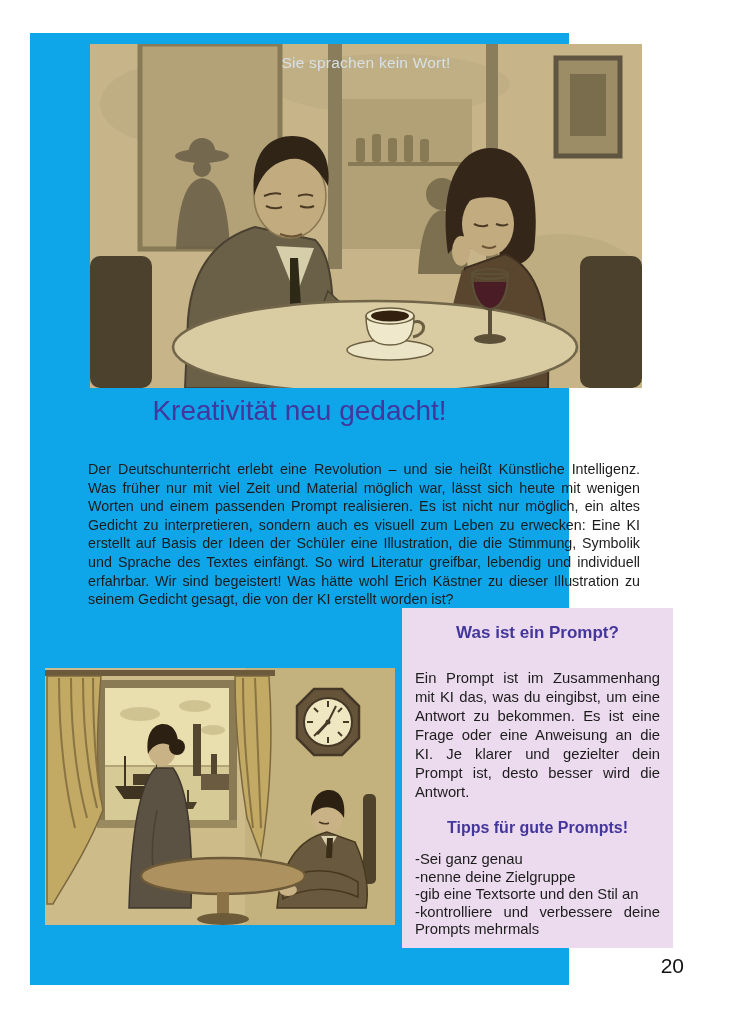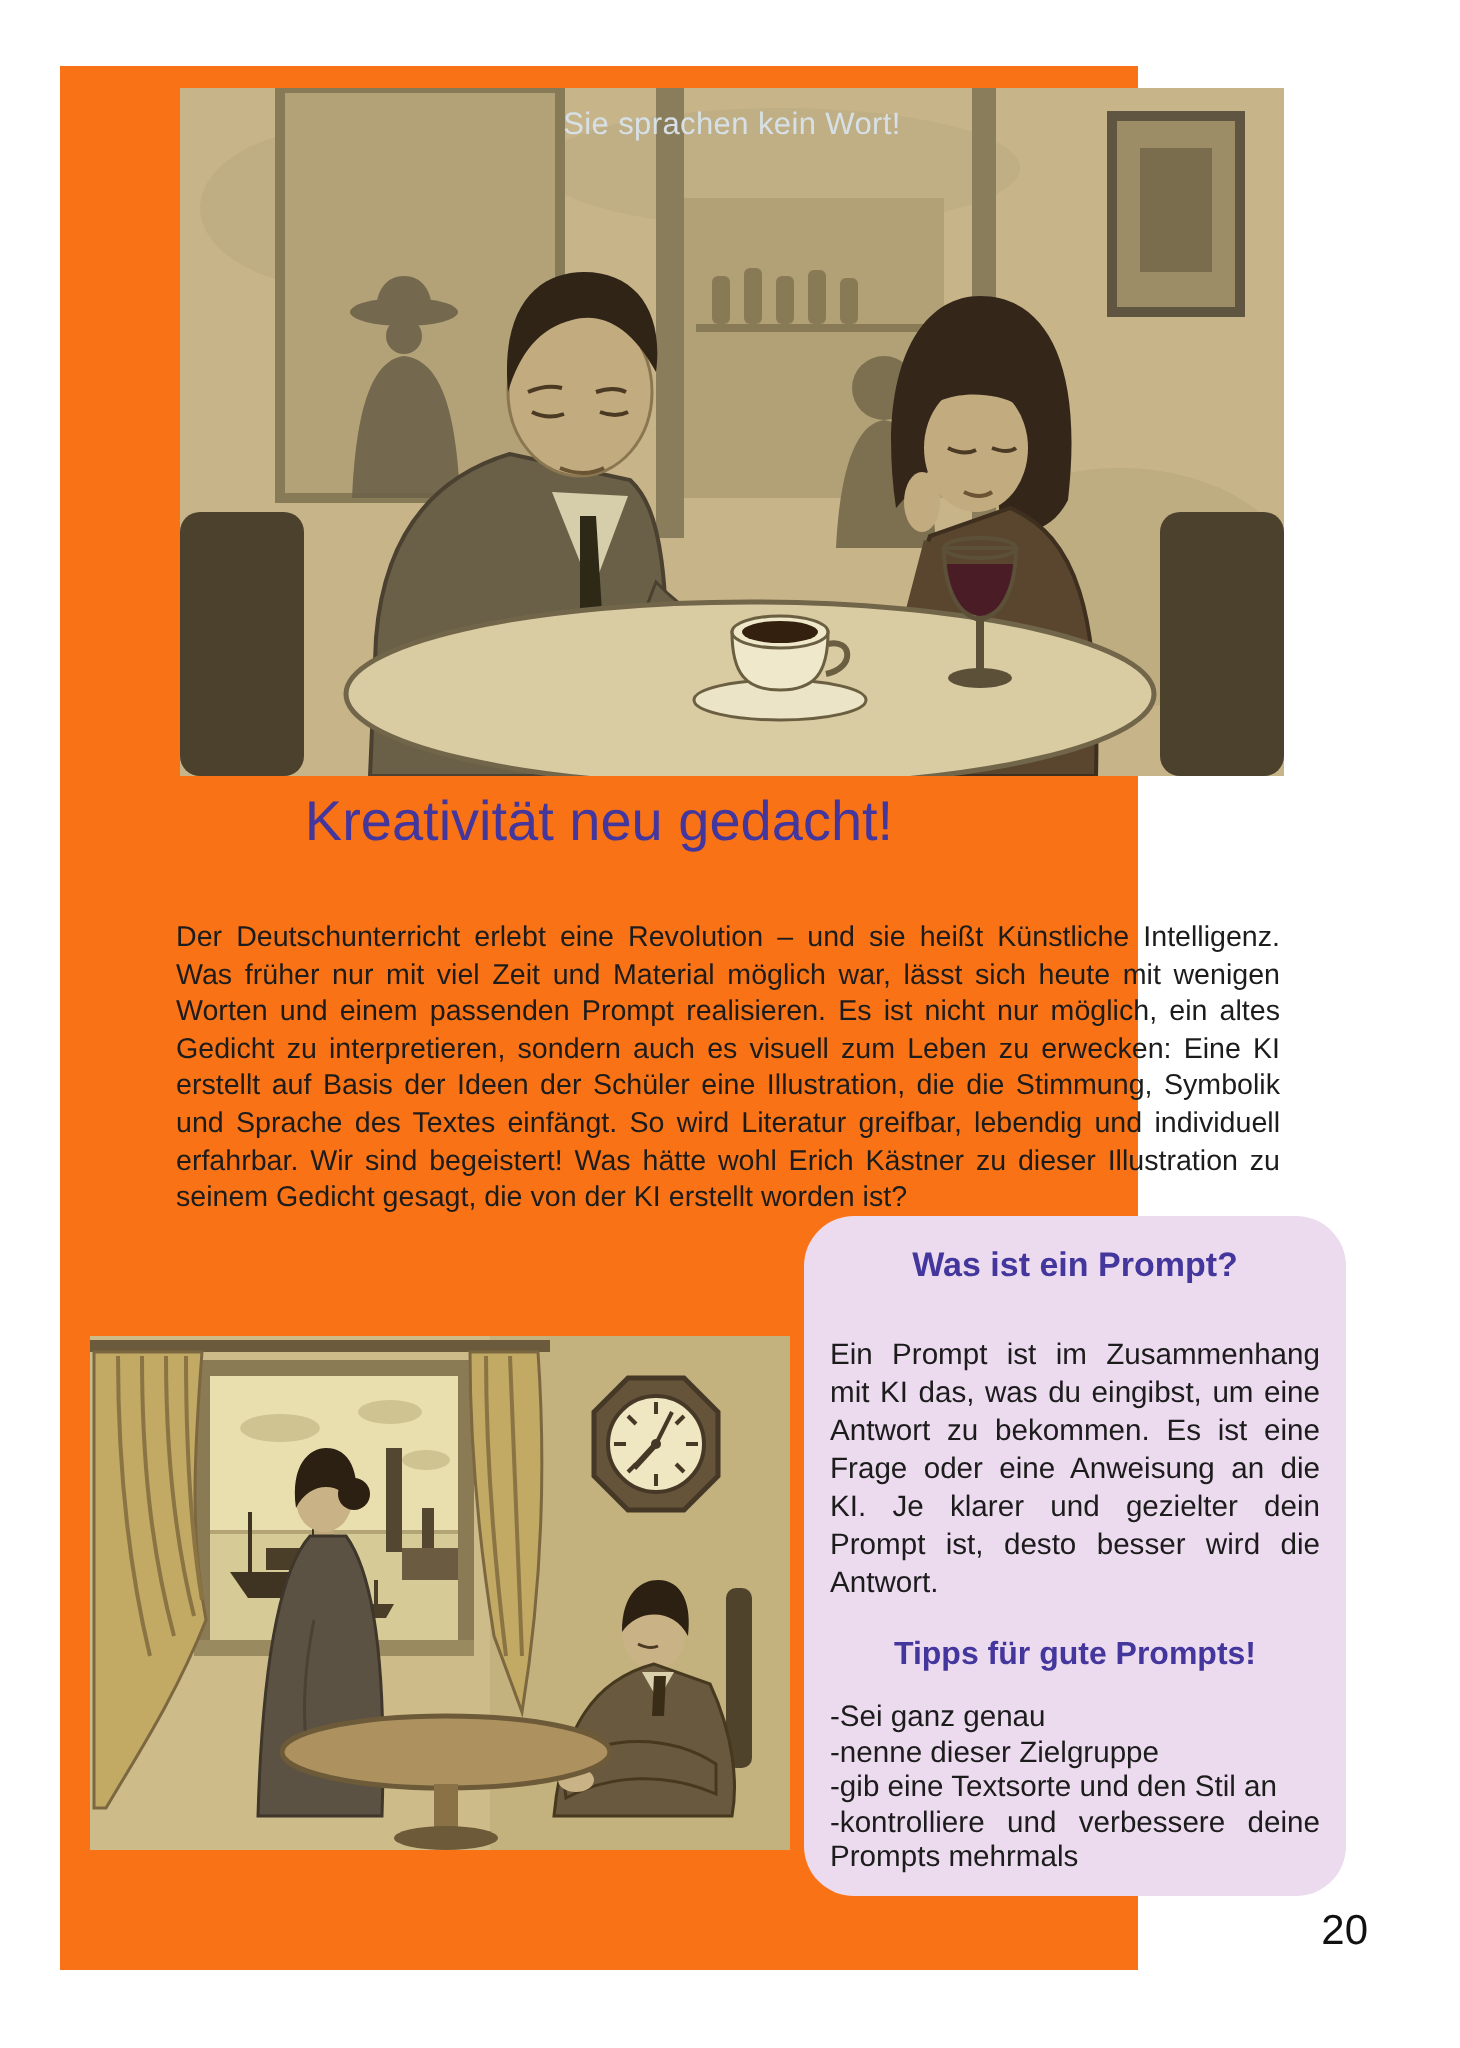--- a/index.html
+++ b/index.html
@@ -3,21 +3,21 @@
 <meta charset="utf-8">
 <style>
   html,body{margin:0;padding:0;}
   body{
     width:730px;height:1024px;position:relative;background:#ffffff;
     font-family:"Liberation Sans","DejaVu Sans",sans-serif;
     -webkit-font-smoothing:antialiased;
   }
   .sheet{
     position:absolute;left:30px;top:33px;width:539px;height:952px;
-    background:#f97316;
+    background:#0ea5e9;
   }
   
   .photo-top{
     position:absolute;left:60px;top:11px;width:552px;height:344px;
     overflow:hidden;background:#c7b589;
   }
   .photo-top svg,.photo-bottom svg{display:block;width:100%;height:100%;}
   .photo-caption{
     position:absolute;left:0;top:10px;width:100%;text-align:center;
     font-size:15.5px;letter-spacing:.2px;color:#d6e0e6;
@@ -28,21 +28,21 @@
     font-size:28px;color:#43369c;
   }
   
   .intro{
     position:absolute;left:58px;top:427px;width:552px;
     font-size:14.3px;line-height:18.6px;color:#1c1c1c;text-align:justify;
   }
   
   .pink-box{
     position:absolute;left:372px;top:575px;width:271px;height:340px;
-    background:#ecdaee;box-sizing:border-box;padding:13px 13px 0 13px;border-radius:25px;
+    background:#ecdaee;box-sizing:border-box;padding:13px 13px 0 13px;
   }
   .box-title{
     text-align:center;font-size:17px;font-weight:bold;color:#43369c;
     margin:2px 0 0 0;
   }
   .box-body{
     margin-top:26px;font-size:14.8px;line-height:19px;color:#1c1c1c;
     text-align:justify;
   }
   .tips-title{
@@ -161,21 +161,21 @@
   <div class="headline">Kreativität neu gedacht!</div>
 
   <div class="intro">Der Deutschunterricht erlebt eine Revolution – und sie heißt Künstliche Intelligenz. Was früher nur mit viel Zeit und Material möglich war, lässt sich heute mit wenigen Worten und einem passenden Prompt realisieren. Es ist nicht nur möglich, ein altes Gedicht zu interpretieren, sondern auch es visuell zum Leben zu erwecken: Eine KI erstellt auf Basis der Ideen der Schüler eine Illustration, die die Stimmung, Symbolik und Sprache des Textes einfängt. So wird Literatur greifbar, lebendig und individuell erfahrbar. Wir sind begeistert! Was hätte wohl Erich Kästner zu dieser Illustration zu seinem Gedicht gesagt, die von der KI erstellt worden ist?</div>
 
   <div class="pink-box">
     <div class="box-title">Was ist ein Prompt?</div>
     <div class="box-body">Ein Prompt ist im Zusammenhang mit KI das, was du eingibst, um eine Ant­wort zu bekommen. Es ist eine Frage oder eine Anweisung an die KI. Je klarer und gezielter dein Prompt ist, desto besser wird die Antwort.</div>
     <div class="tips-title">Tipps für gute Prompts!</div>
     <div class="tips">
       <div class="tip">-Sei ganz genau</div>
-      <div class="tip">-nenne dieser Zielgruppe</div>
+      <div class="tip">-nenne deine Zielgruppe</div>
       <div class="tip">-gib eine Textsorte und den Stil an</div>
       <div class="tip">-kontrolliere und verbessere deine Prompts mehrmals</div>
     </div>
   </div>
 
   <div class="photo-bottom" aria-label="Sepia-Illustration: Eine Frau blickt aus dem Fenster auf einen Hafen mit Dampfschiff, ein Mann sitzt mit verschränkten Armen am runden Tisch, eine achteckige Wanduhr zeigt kurz nach sieben">
     <svg viewBox="0 0 350 257" preserveAspectRatio="none">
       <rect width="350" height="257" fill="#cdbc8a"></rect>
       <rect x="200" width="150" height="257" fill="#c3b27e"></rect>
 

